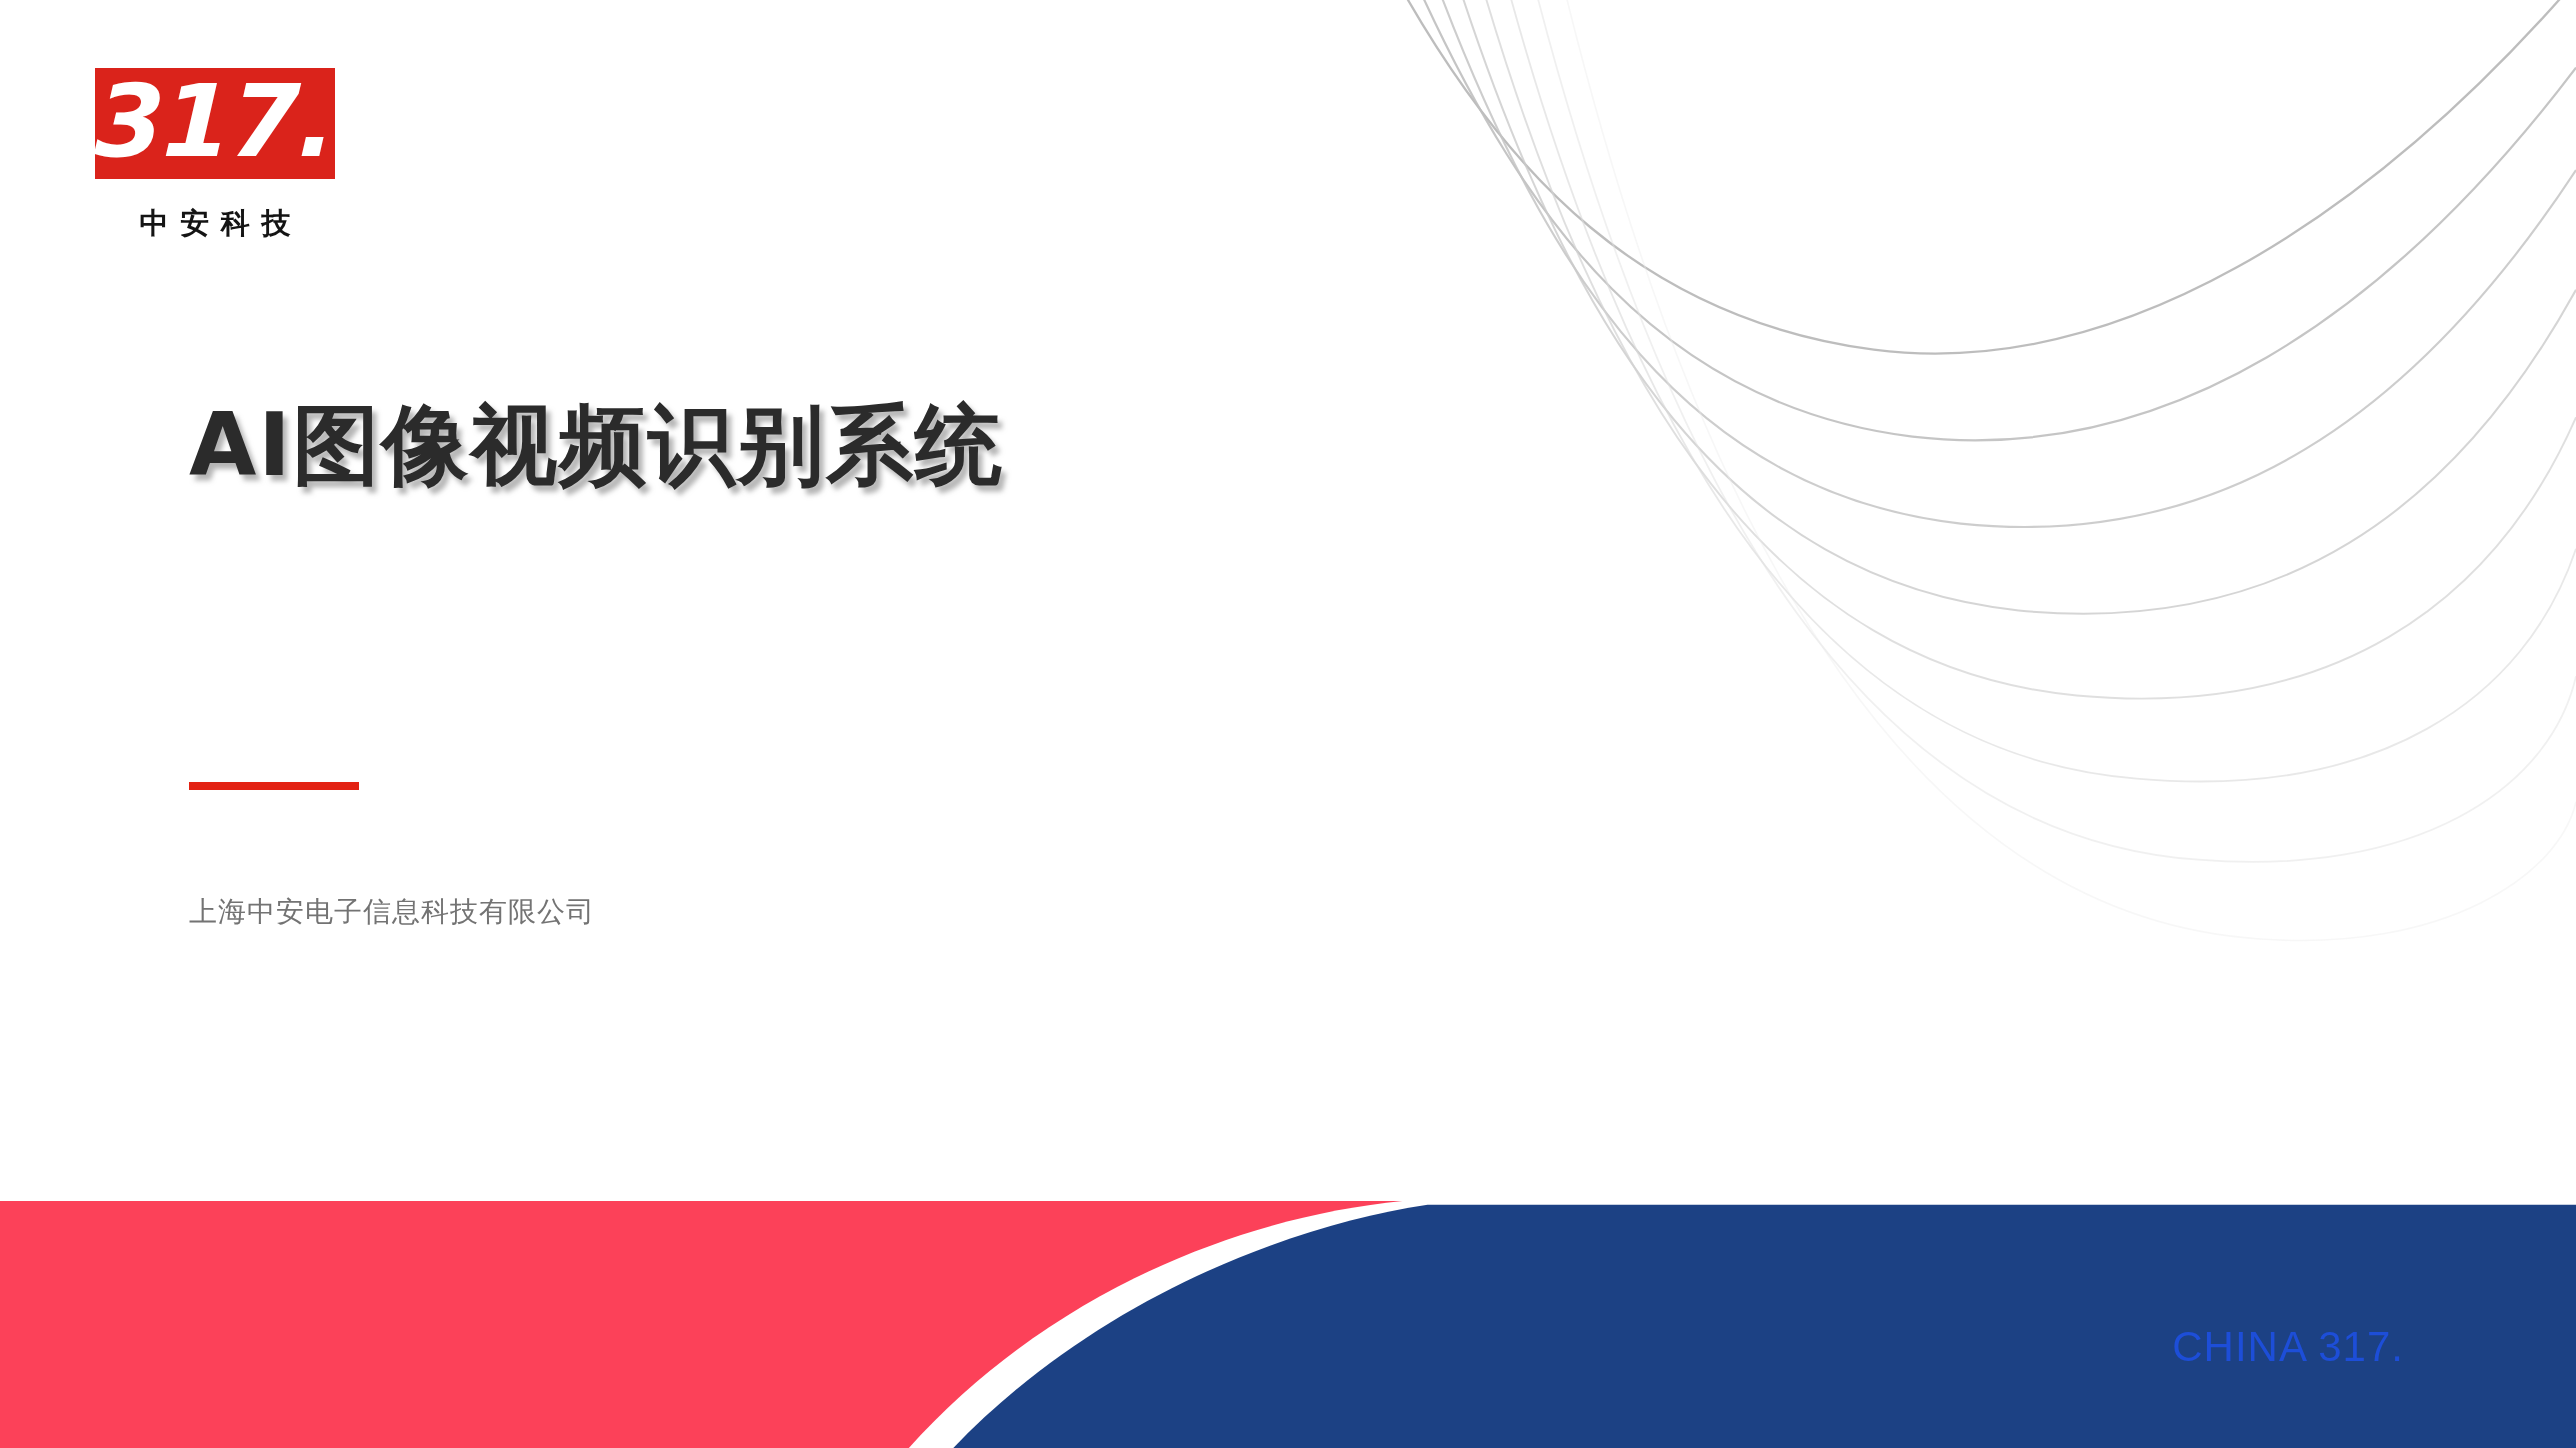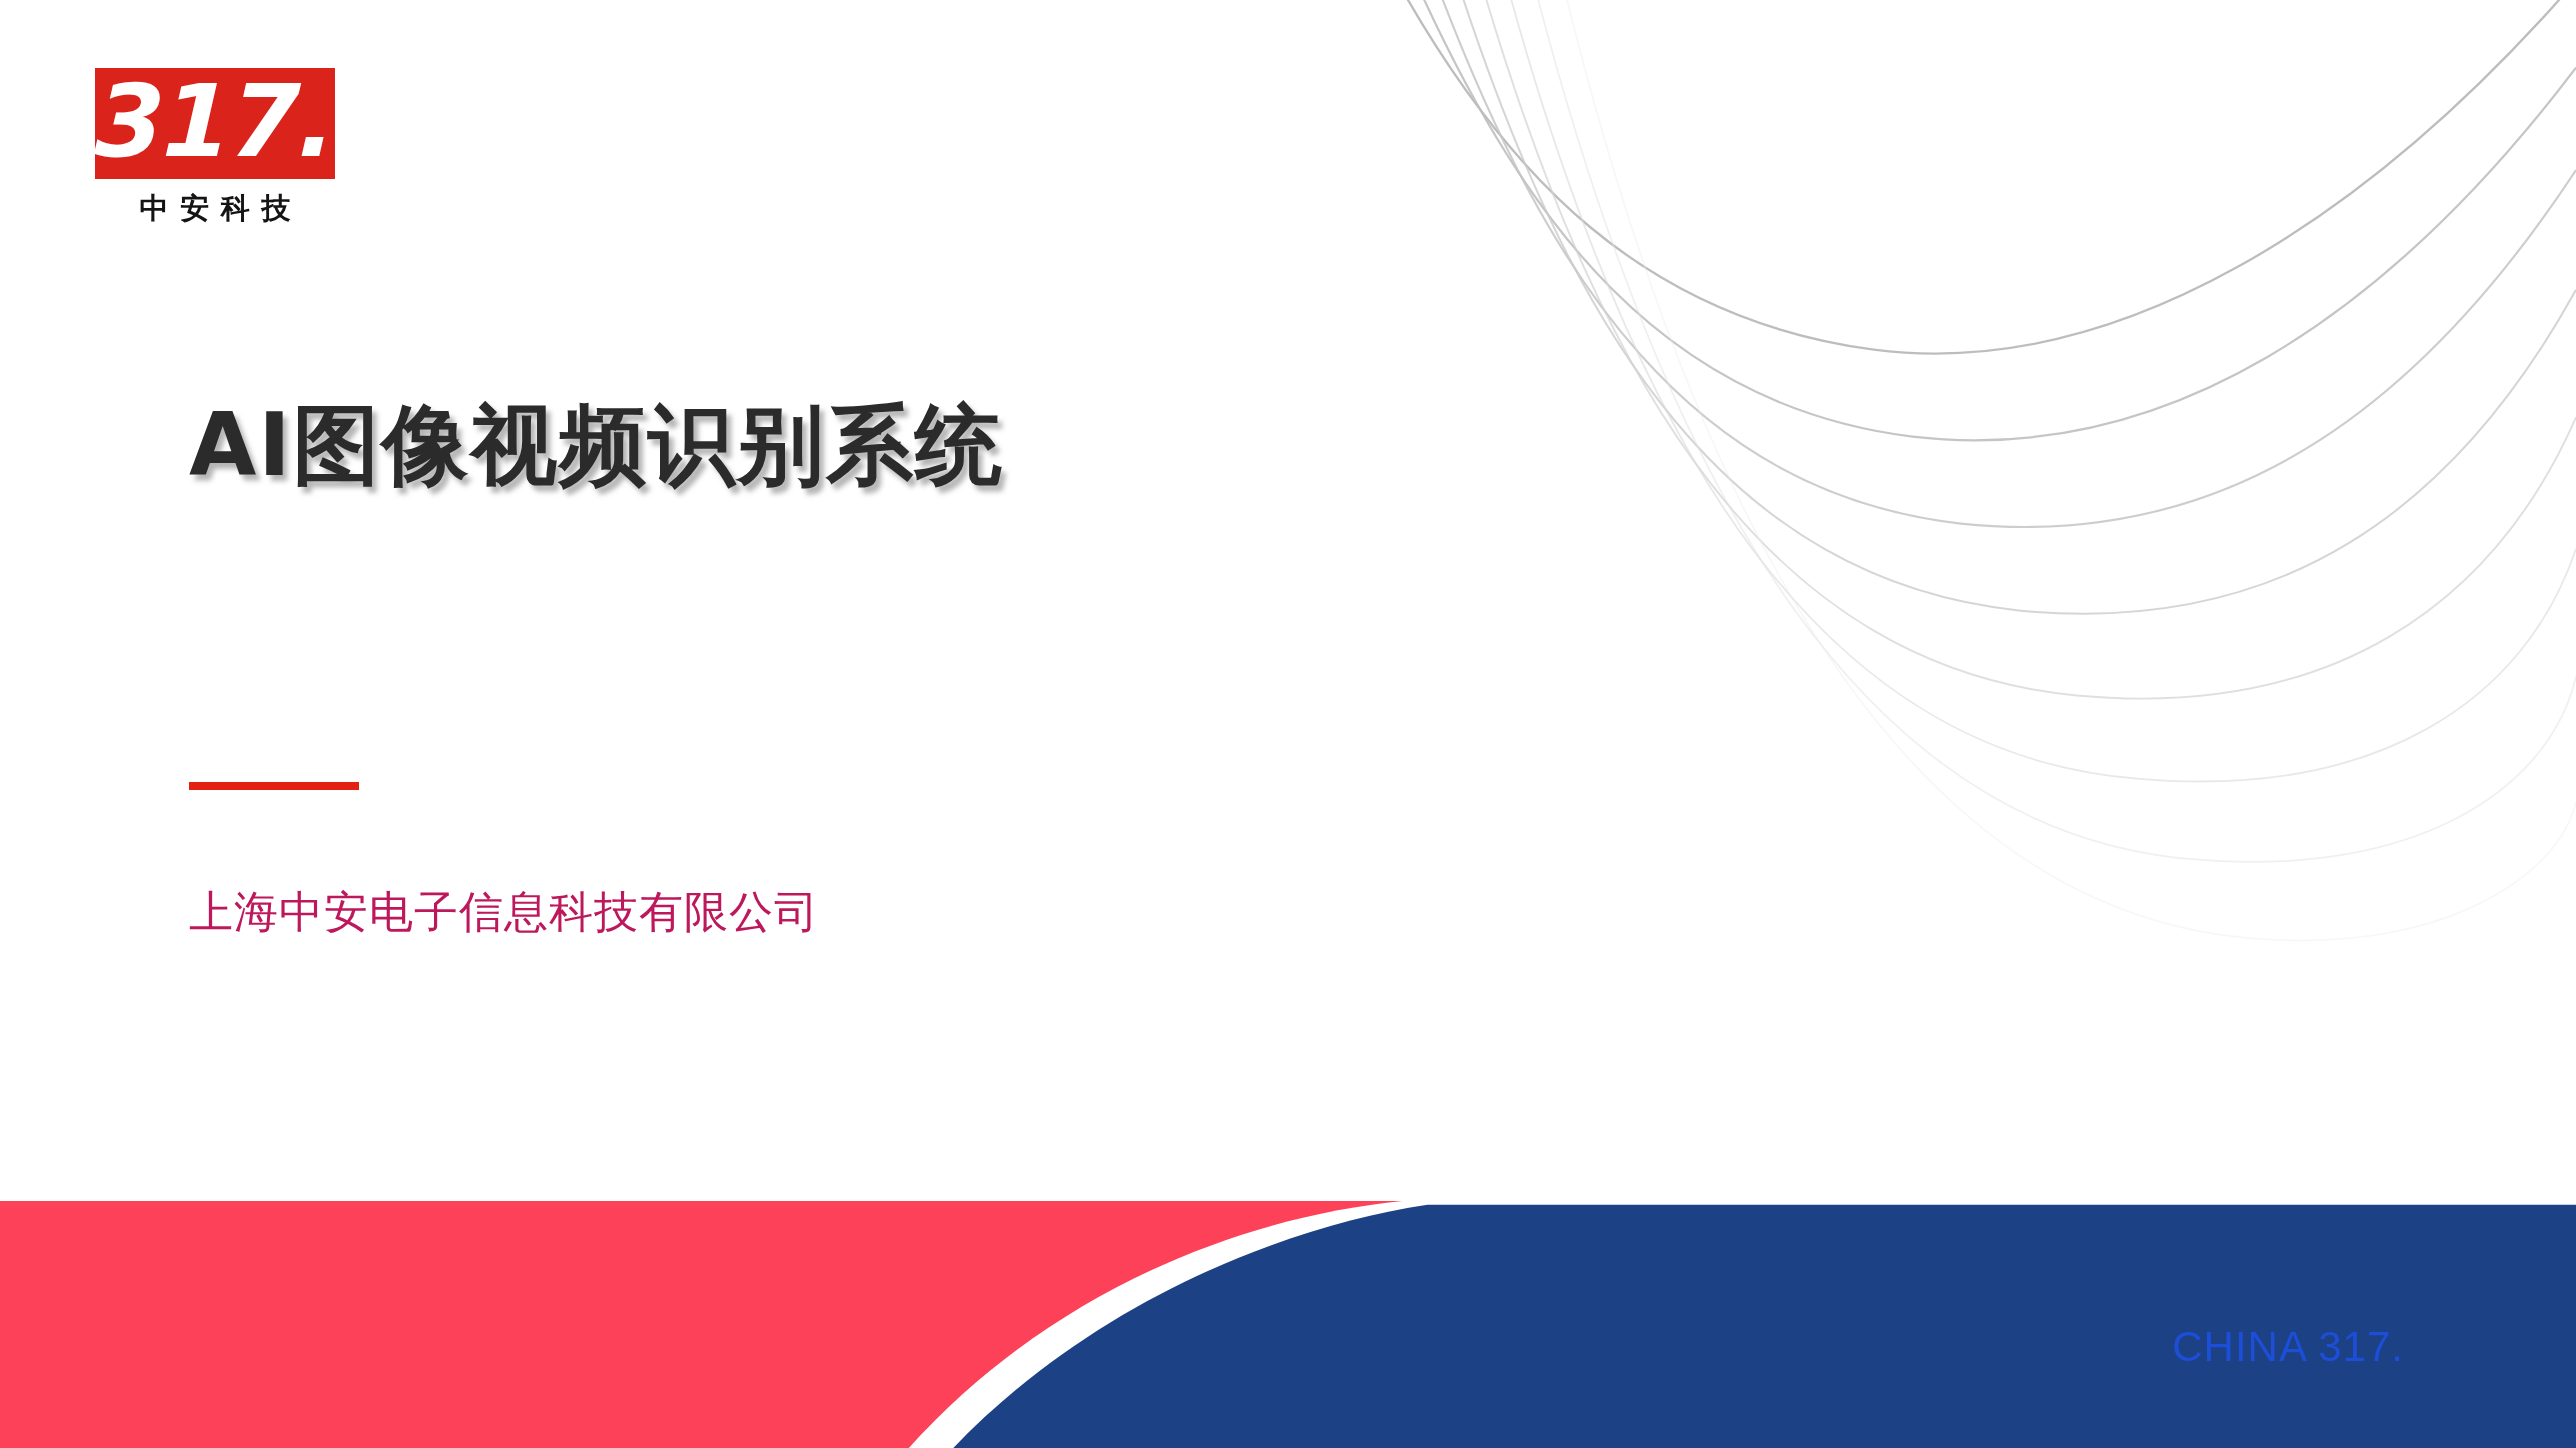--- a/index.html
+++ b/index.html
@@ -55,21 +55,21 @@
     font-weight: bold;
     font-size: 100px;
     line-height: 100px;
     letter-spacing: -1.9px;
     font-style: italic;
     transform: skewX(-2deg);
     white-space: nowrap;
     padding-bottom: 3.9px;
   }
   #logo-subtext {
-    margin-top: 13px;
+    margin-top: 28px;
     width: 240px;
     text-align: center;
     color: #141414;
     font-family: "DejaVu Sans", sans-serif;
     font-weight: bold;
     font-size: 29px;
     line-height: 33px;
     letter-spacing: 11.6px;
     text-indent: 11.6px;
     white-space: nowrap;
@@ -101,24 +101,24 @@
     width: 170px;
     height: 7.7px;
     background: #e32213;
   }
 
   
   #subtitle {
     position: absolute;
     left: 189px;
     top: 884px;
-    color: #be185d;
+    color: #737373;
     font-family: "DejaVu Sans", sans-serif;
     font-weight: normal;
-    font-size: 44px;
+    font-size: 28px;
     line-height: 56px;
     letter-spacing: 1px;
     white-space: nowrap;
   }
 
   
   #footer {
     position: absolute;
     left: 0;
     top: 1201px;

